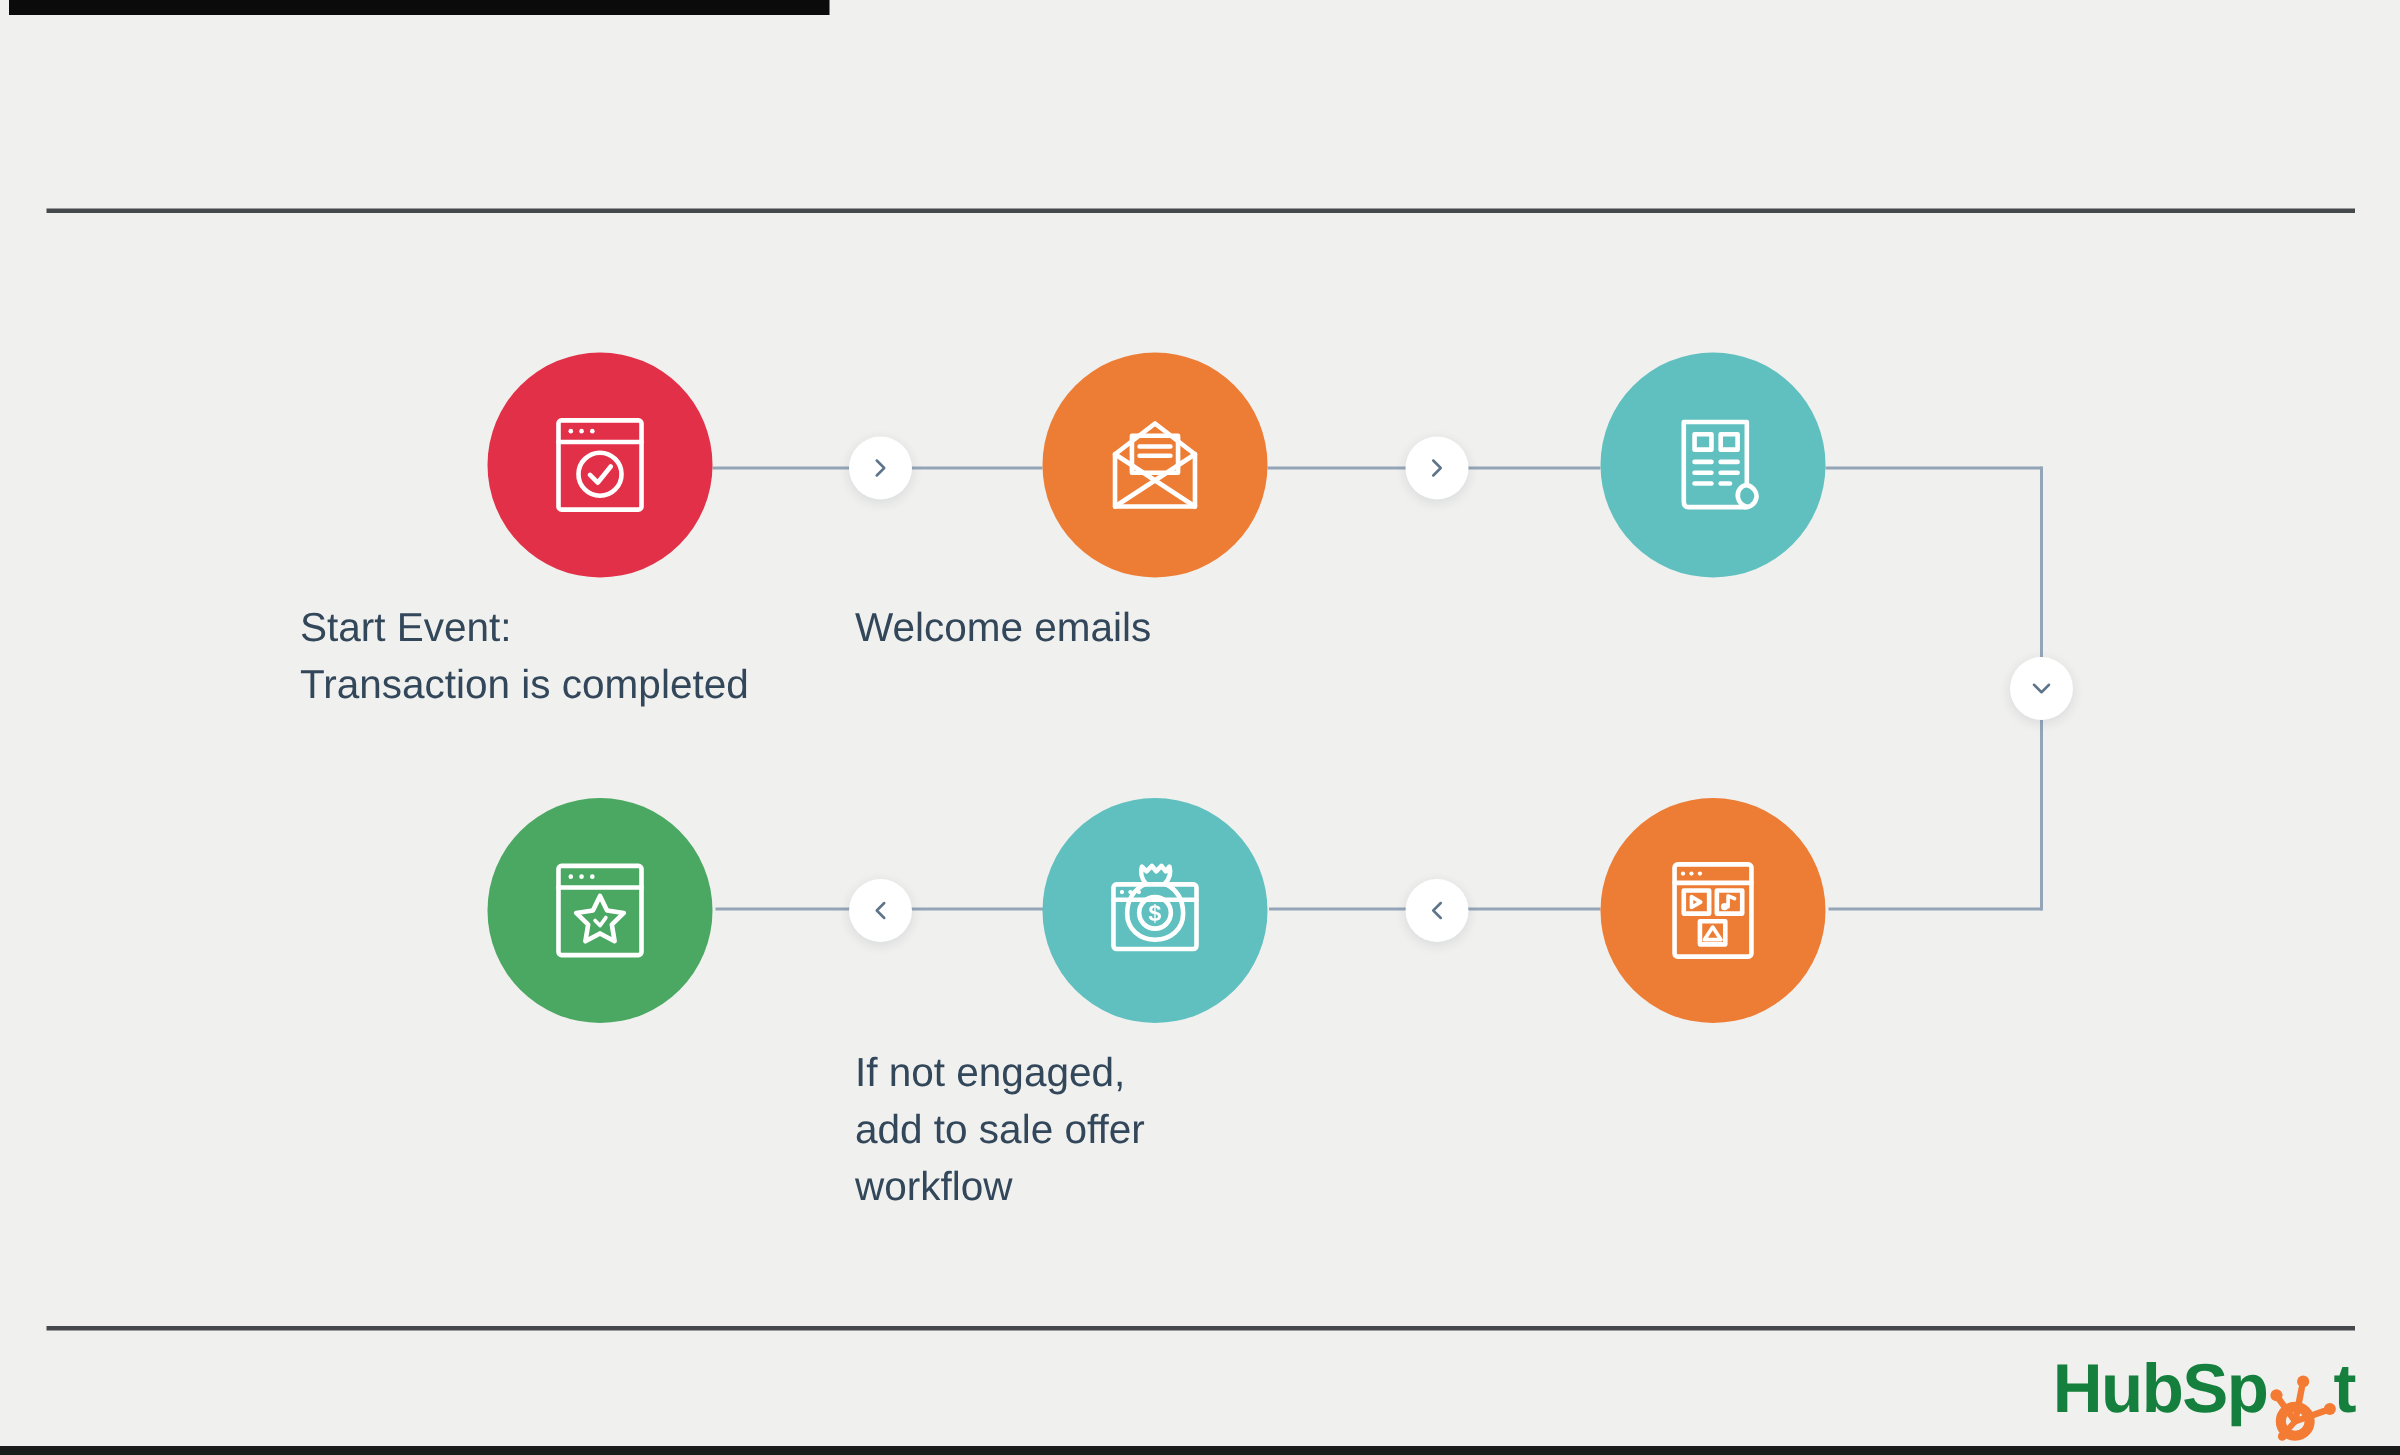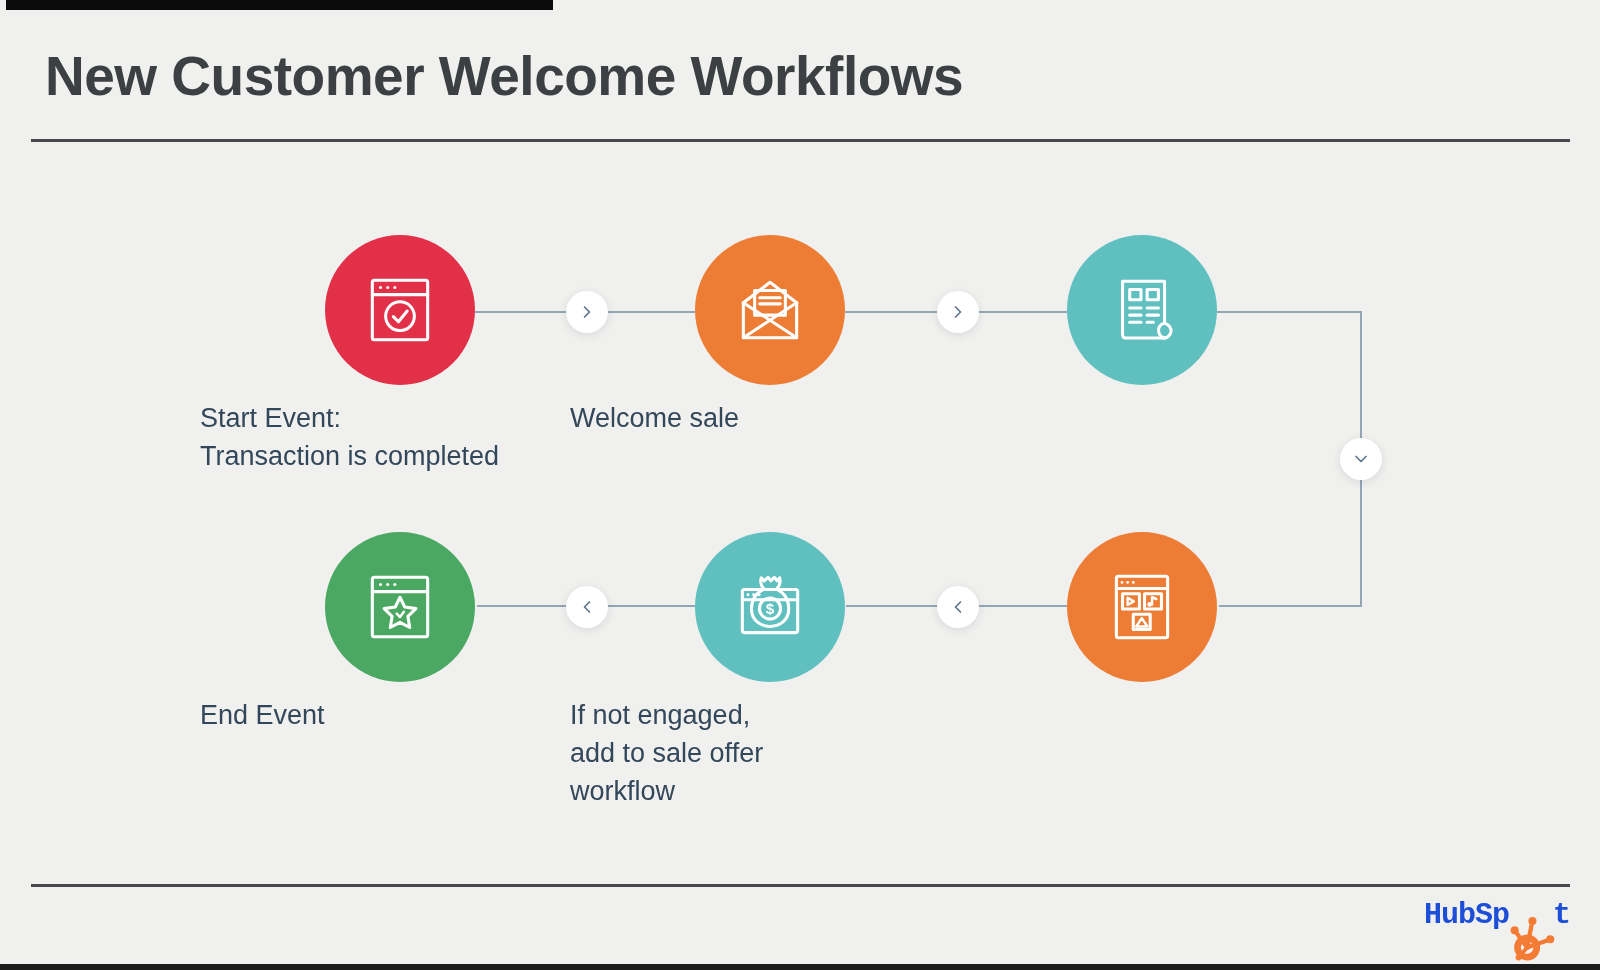--- a/index.html
+++ b/index.html
@@ -41,35 +41,34 @@
 
   .node-label {
     position:absolute; width:400px; text-align:left;
     font-size:27px; line-height:38px; color:#33475b;
     white-space:pre-line; font-weight:normal;
   }
 
   .logo {
     position:absolute; right:30px; top:898px; height:60px;
     display:flex; align-items:baseline;
-    font-size:30px; font-weight:bold; color:#1d4ed8; letter-spacing:-1px;font-family:Liberation Mono, monospace;
+    font-size:46px; font-weight:bold; color:#15803d; letter-spacing:-1px;
   }
   .logo .sprocket { width:50px; height:54px; vertical-align:-6px; margin:0 -3px; align-self:flex-end; position:relative; top:4px; }
   .spr-stroke { fill:none; stroke:#f47b33; stroke-linecap:round; }
   .spr-dot { fill:#f47b33; stroke:none; }
 </style>
 </head>
 <body>
 
 <div class="canvas">
 
   <div class="edge-bar-top"></div>
   <div class="edge-bar-bottom"></div>
 
-  <h1 class="title">New Customer Welcome Workflows</h1>
   <div class="rule rule-top"></div>
   <div class="rule rule-bottom"></div>
 
   <div class="conn h" style="left:475px; top:311px; width:220px;"></div>
   <div class="conn h" style="left:845px; top:311px; width:222px;"></div>
   <div class="conn h" style="left:1217px; top:311px; width:144px;"></div>
   <div class="conn v" style="left:1360px; top:311px; height:296px;"></div>
   <div class="conn h" style="left:1219px; top:605px; width:142px;"></div>
   <div class="conn h" style="left:846px; top:605px; width:221px;"></div>
   <div class="conn h" style="left:477px; top:605px; width:219px;"></div>
@@ -118,21 +117,21 @@
     <svg viewBox="0 0 80 80">
       <polyline class="icon-stroke" points="14,33 40,13 66,33"></polyline>
       <rect class="icon-stroke" x="25" y="21" width="30" height="24"></rect>
       <line class="icon-stroke" x1="30" y1="28" x2="50" y2="28"></line>
       <line class="icon-stroke" x1="30" y1="34" x2="50" y2="34"></line>
       <polyline class="icon-stroke" points="14,33 14,67 66,67 66,33"></polyline>
       <line class="icon-stroke" x1="14" y1="33" x2="66" y2="67"></line>
       <line class="icon-stroke" x1="66" y1="33" x2="14" y2="67"></line>
     </svg>
   </div>
-  <div class="node-label" style="left:570px; top:399px;">Welcome sale</div>
+  <div class="node-label" style="left:570px; top:399px;">Welcome emails</div>
 
   <div class="node-circle" style="left: 1067px; top: 235px; background-color: rgb(95, 192, 191);">
     <svg viewBox="0 0 80 80">
       <path class="icon-stroke" d="M21,12 H62 V53 C66,54 69,57.5 68.2,61.5 C67.3,65.8 63,68.4 59,67.4 L24,67.4 C22,67.4 21,65.8 21,63.5 Z"></path>
       <path class="icon-stroke" d="M62,53 C58,53.5 55.5,57 56.2,61 C56.8,64.5 59.5,67 62.5,67.2"></path>
       <rect class="icon-stroke" x="28" y="20" width="11" height="10"></rect>
       <rect class="icon-stroke" x="45" y="20" width="11" height="10"></rect>
       <line class="icon-stroke" x1="28" y1="38" x2="39" y2="38"></line>
         <line class="icon-stroke" x1="45" y1="38" x2="56" y2="38"></line>
       <line class="icon-stroke" x1="28" y1="45" x2="39" y2="45"></line>
@@ -146,21 +145,20 @@
     <svg viewBox="0 0 80 80">
       <rect class="icon-stroke" x="13" y="11" width="54" height="58" rx="2"></rect>
       <line class="icon-stroke" x1="13" y1="25" x2="67" y2="25"></line>
       <circle class="icon-fill" cx="21" cy="18" r="1.5"></circle>
         <circle class="icon-fill" cx="28" cy="18" r="1.5"></circle>
         <circle class="icon-fill" cx="35" cy="18" r="1.5"></circle>
       <polygon class="icon-stroke" points="40,30.5 44.6,40 55.5,41.6 47.7,49.2 49.5,60 40,54.9 30.5,60 32.3,49.2 24.5,41.6 35.4,40"></polygon>
       <polyline class="icon-stroke" points="36.8,46.5 40,49.8 43.8,44.6" style="stroke-width:2.4"></polyline>
     </svg>
   </div>
-  <div class="node-label" style="left:200px; top:696px;">End Event</div>
 
   <div class="node-circle" style="left: 695px; top: 532px; background-color: rgb(95, 192, 191);">
     <svg viewBox="0 0 80 80">
       <rect class="icon-stroke" x="13" y="23" width="54" height="42" rx="2"></rect>
       <line class="icon-stroke" x1="13" y1="33" x2="67" y2="33"></line>
       <circle class="icon-fill" cx="18.5" cy="28" r="1.4"></circle>
         <circle class="icon-fill" cx="24" cy="28" r="1.4"></circle>
         <circle class="icon-fill" cx="29.5" cy="28" r="1.4"></circle>
       <path class="icon-stroke" d="M34,22.5 C31,19 30.5,14.5 31.5,11.5 L34.5,14.5 L38,11 L40.8,14.5 L44.2,11 L47,14.5 L49.4,11.5 C50.4,15 49.8,19 46.4,22.5 C54.8,26.5 58.3,34 58.3,42 C58.3,52.3 50.1,59 40.1,59 C30.1,59 21.9,52.3 21.9,42 C21.9,34 25.6,26.5 34,22.5 Z" style="fill:none"></path>
       <circle class="icon-stroke" cx="40" cy="41.5" r="10.3"></circle>

